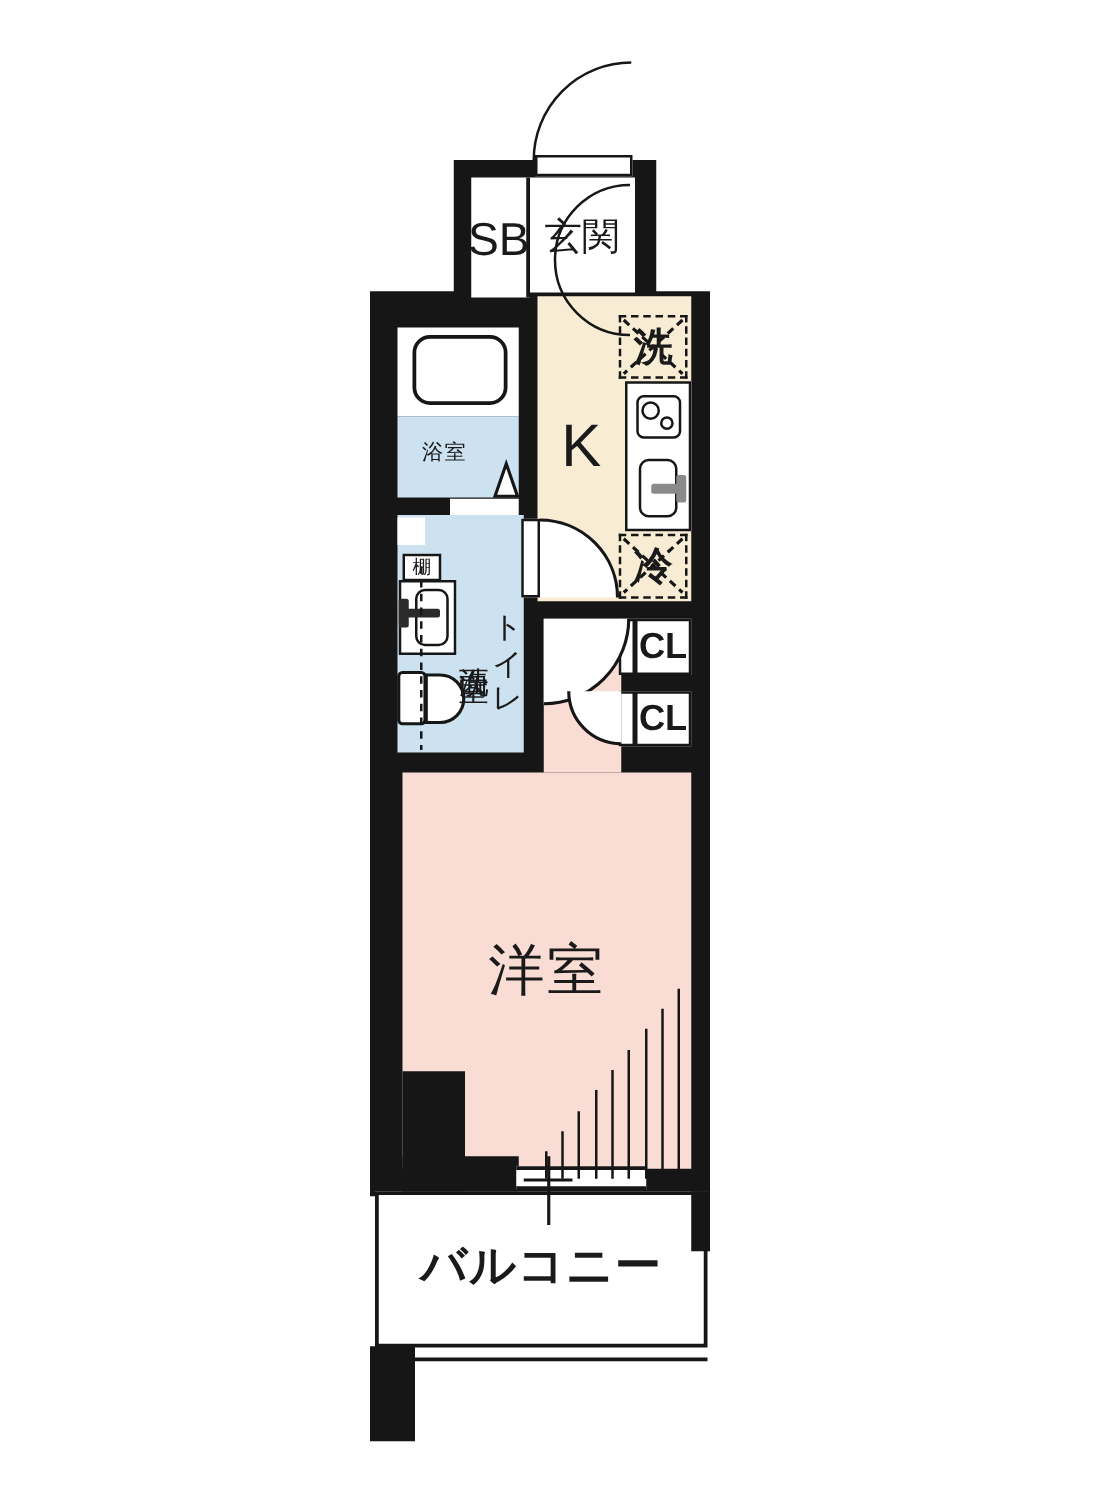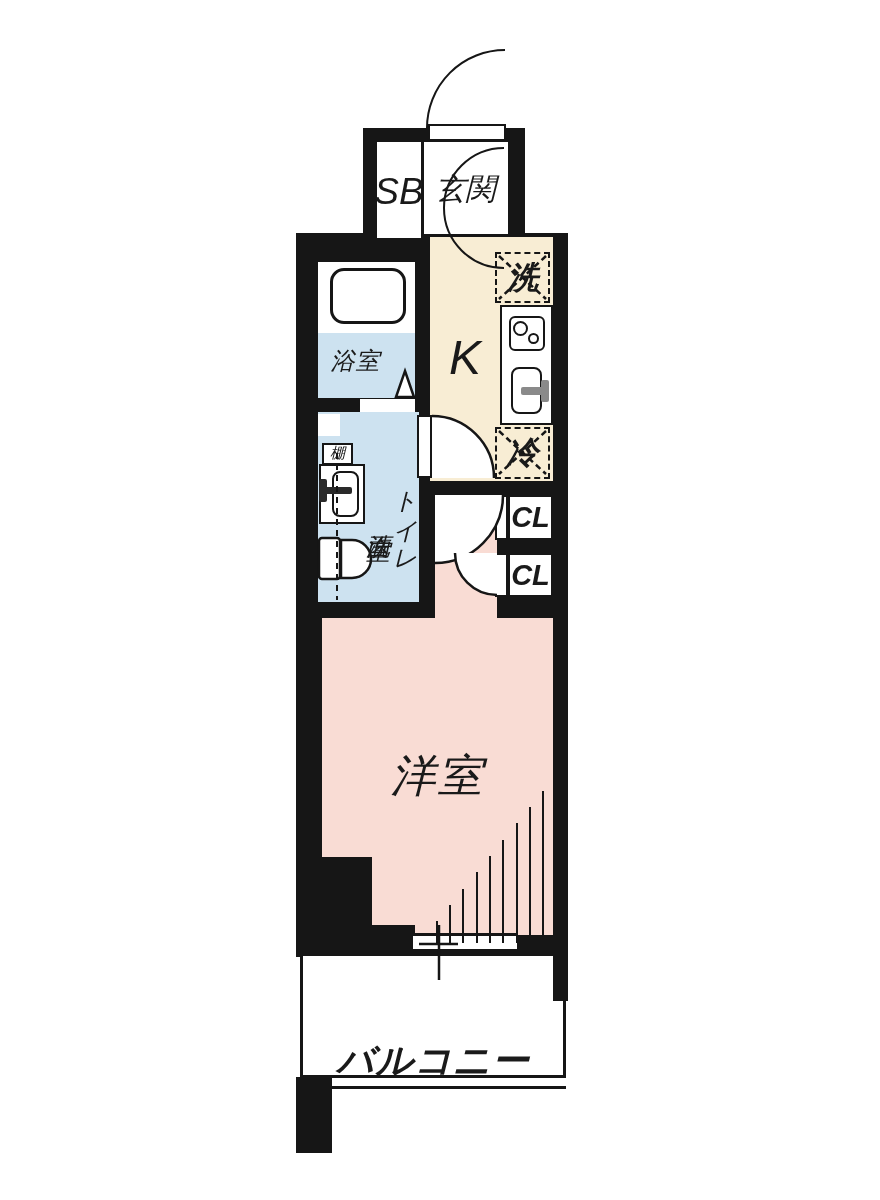--- a/index.html
+++ b/index.html
@@ -3,21 +3,21 @@
 <meta charset="utf-8">
 <style>
   html,body{margin:0;padding:0;background:#ffffff;}
   #stage{
     position:relative;width:880px;height:1200px;background:#ffffff;overflow:hidden;
     font-family:"Liberation Sans","DejaVu Sans",sans-serif;color:#111;
   }
   .abs{position:absolute;}
   .wall{position:absolute;background:#161616;}
   .label{position:absolute;display:flex;align-items:center;justify-content:center;
-         color:#1a1a1a;text-align:center;white-space:pre;font-style:italic;}
+         color:#1a1a1a;text-align:center;white-space:pre;}
   .vtext{writing-mode:vertical-rl;text-orientation:upright;letter-spacing:2px;}
   svg{position:absolute;left:0;top:0;pointer-events:none;}
 </style>
 </head>
 <body>
 
 <div id="stage">
 
   <div class="wall" style="left:296px;top:233px;width:272px;height:724px;"></div>
 
@@ -115,24 +115,24 @@
     <line x1="530" y1="807" x2="530" y2="943" stroke="#161616" stroke-width="2"></line>
     <line x1="543" y1="791" x2="543" y2="943" stroke="#161616" stroke-width="2"></line>
 
     <line x1="439" y1="925" x2="439" y2="980" stroke="#161616" stroke-width="2.5"></line>
     <line x1="419" y1="944" x2="458" y2="944" stroke="#161616" stroke-width="2.5"></line>
   </svg>
 
   <div class="label" style="left:377px;top:148px;width:44px;height:88px;font-size:37px;line-height:42px;word-break:break-all;">SB</div>
   <div class="label" style="left:423px;top:164px;width:85px;height:50px;font-size:30px;">玄関</div>
   <div class="label" style="left:430px;top:330px;width:70px;height:54px;font-size:48px;">K</div>
-  <div class="label" style="left:318px;top:345px;width:75px;height:32px;font-size:24px;letter-spacing:1px;">浴室</div>
+  <div class="label" style="left:318px;top:345px;width:75px;height:32px;font-size:17px;letter-spacing:1px;">浴室</div>
   <div class="label vtext" style="left:390px;top:468px;width:30px;height:100px;font-size:24px;">トイレ</div>
   <div class="label vtext" style="left:363px;top:463px;width:30px;height:110px;font-size:24px;">洗面室</div>
   <div class="label" style="left:322px;top:443px;width:31px;height:20px;font-size:15px;">棚</div>
   <div class="label" style="left:495px;top:255px;width:55px;height:45px;font-size:31px;font-weight:600;">洗</div>
   <div class="label" style="left:495px;top:430px;width:55px;height:46px;font-size:31px;font-weight:600;">冷</div>
   <div class="label" style="left:508px;top:495px;width:45px;height:45px;font-size:29px;font-weight:600;">CL</div>
   <div class="label" style="left:508px;top:553px;width:45px;height:44px;font-size:29px;font-weight:600;">CL</div>
   <div class="label" style="left:322px;top:748px;width:231px;height:56px;font-size:45px;letter-spacing:2px;">洋室</div>
-  <div class="label" style="left:300px;top:991px;width:266px;height:44px;font-size:37px;font-weight:600;letter-spacing:1px;margin-top:48px;">バルコニー</div>
+  <div class="label" style="left:300px;top:991px;width:266px;height:44px;font-size:37px;font-weight:600;letter-spacing:1px;">バルコニー</div>
 
 </div>
 
 </body></html>

